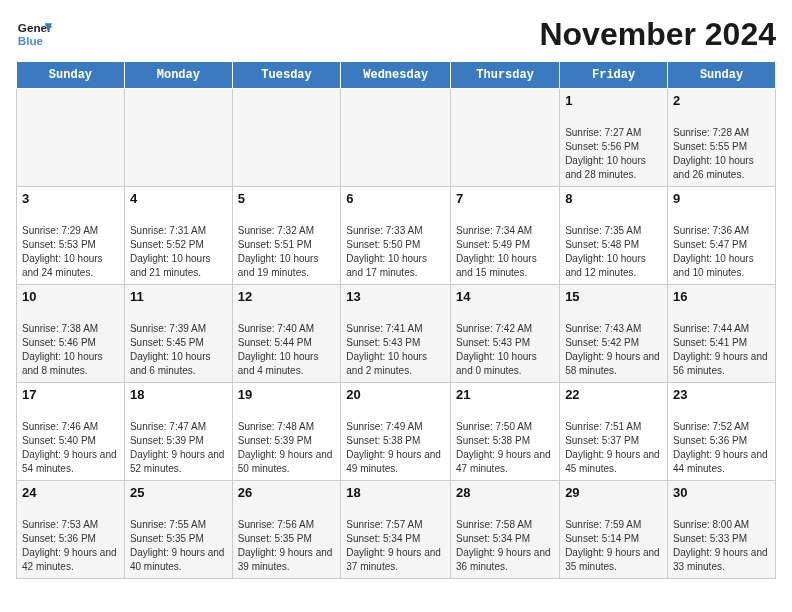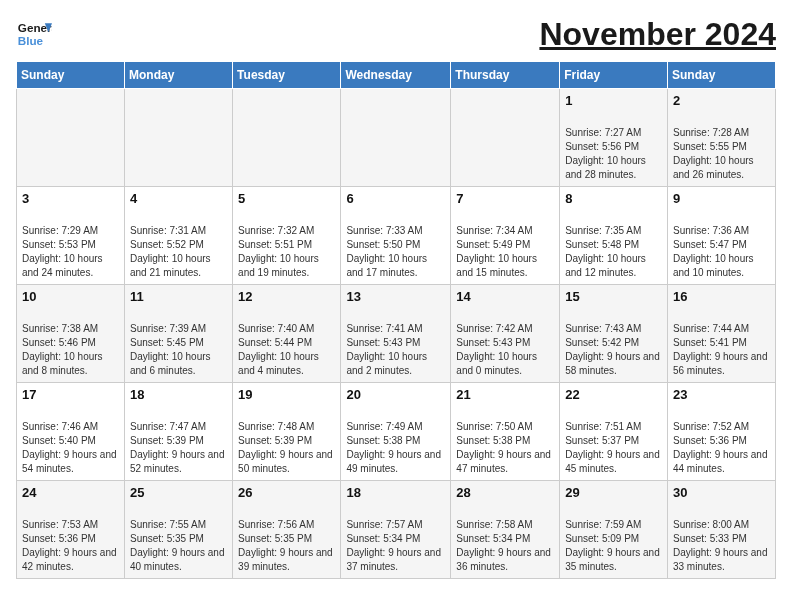--- a/index.html
+++ b/index.html
@@ -25,38 +25,38 @@
       height: 36px;
       margin-right: 4px;
     }
     .title-block {
       text-align: right;
     }
     .month-title {
       font-size: 32px;
       font-weight: bold;
       color: #1a1a1a;
-      text-decoration: underline;
     }
     .location {
       font-size: 14px;
       color: #555;
     }
     table {
       width: 100%;
       border-collapse: collapse;
     }
     thead tr th {
       background: #3a7abf;
       color: #fff;
       font-size: 12px;
       font-weight: bold;
       padding: 6px 4px;
-      text-align: left;
+      text-align: center;
       border: 1px solid #fff;
+      font-family: Liberation Mono, monospace;
     }
     tbody tr td {
       vertical-align: top;
       border: 1px solid #ccc;
       padding: 4px 5px;
       width: 113px;
       min-height: 80px;
       font-size: 10px;
       color: #222;
       background: #fff;
@@ -290,21 +290,21 @@
         </td>
         <td>
           <div class="day-number">28</div>
           <div class="day-info">Sunrise: 7:58 AM
 Sunset: 5:34 PM
 Daylight: 9 hours and 36 minutes.</div>
         </td>
         <td>
           <div class="day-number">29</div>
           <div class="day-info">Sunrise: 7:59 AM
-Sunset: 5:09 PM
+Sunset: 5:14 PM
 Daylight: 9 hours and 35 minutes.</div>
         </td>
         <td>
           <div class="day-number">30</div>
           <div class="day-info">Sunrise: 8:00 AM
 Sunset: 5:33 PM
 Daylight: 9 hours and 33 minutes.</div>
         </td>
       </tr>
     </tbody>

